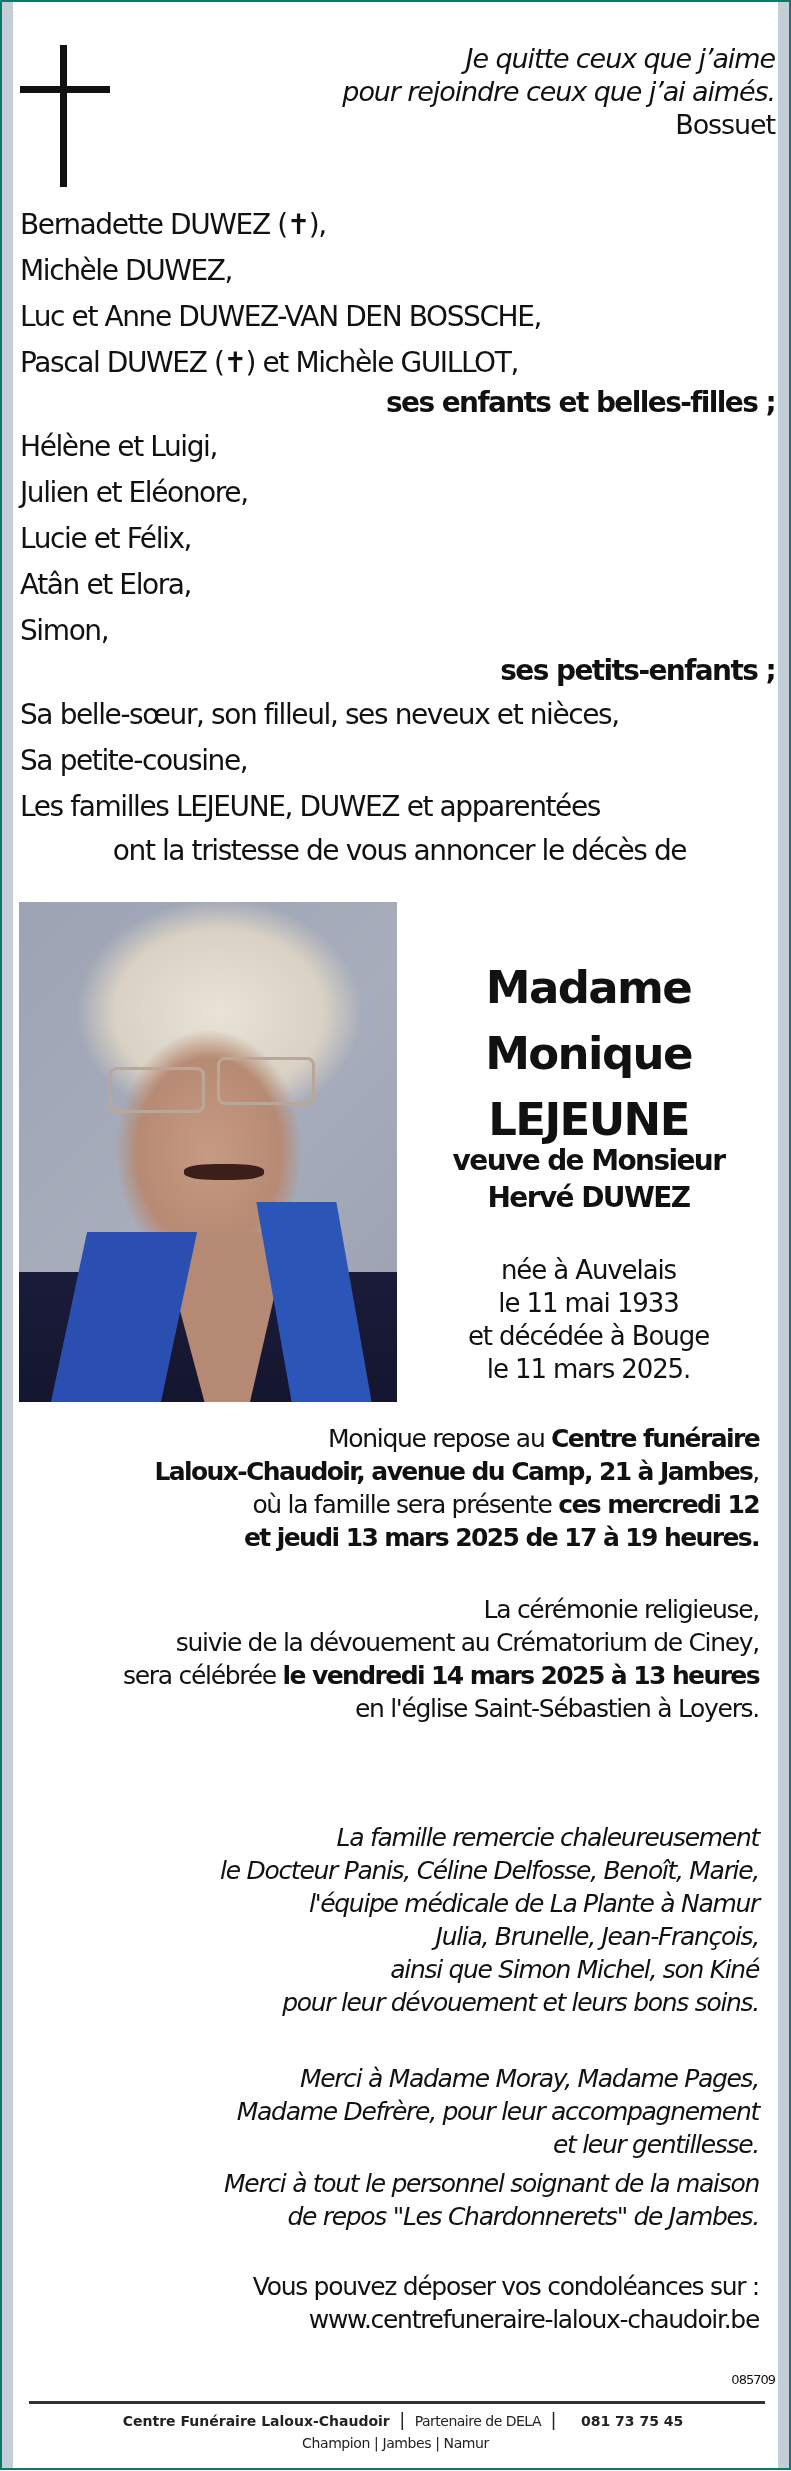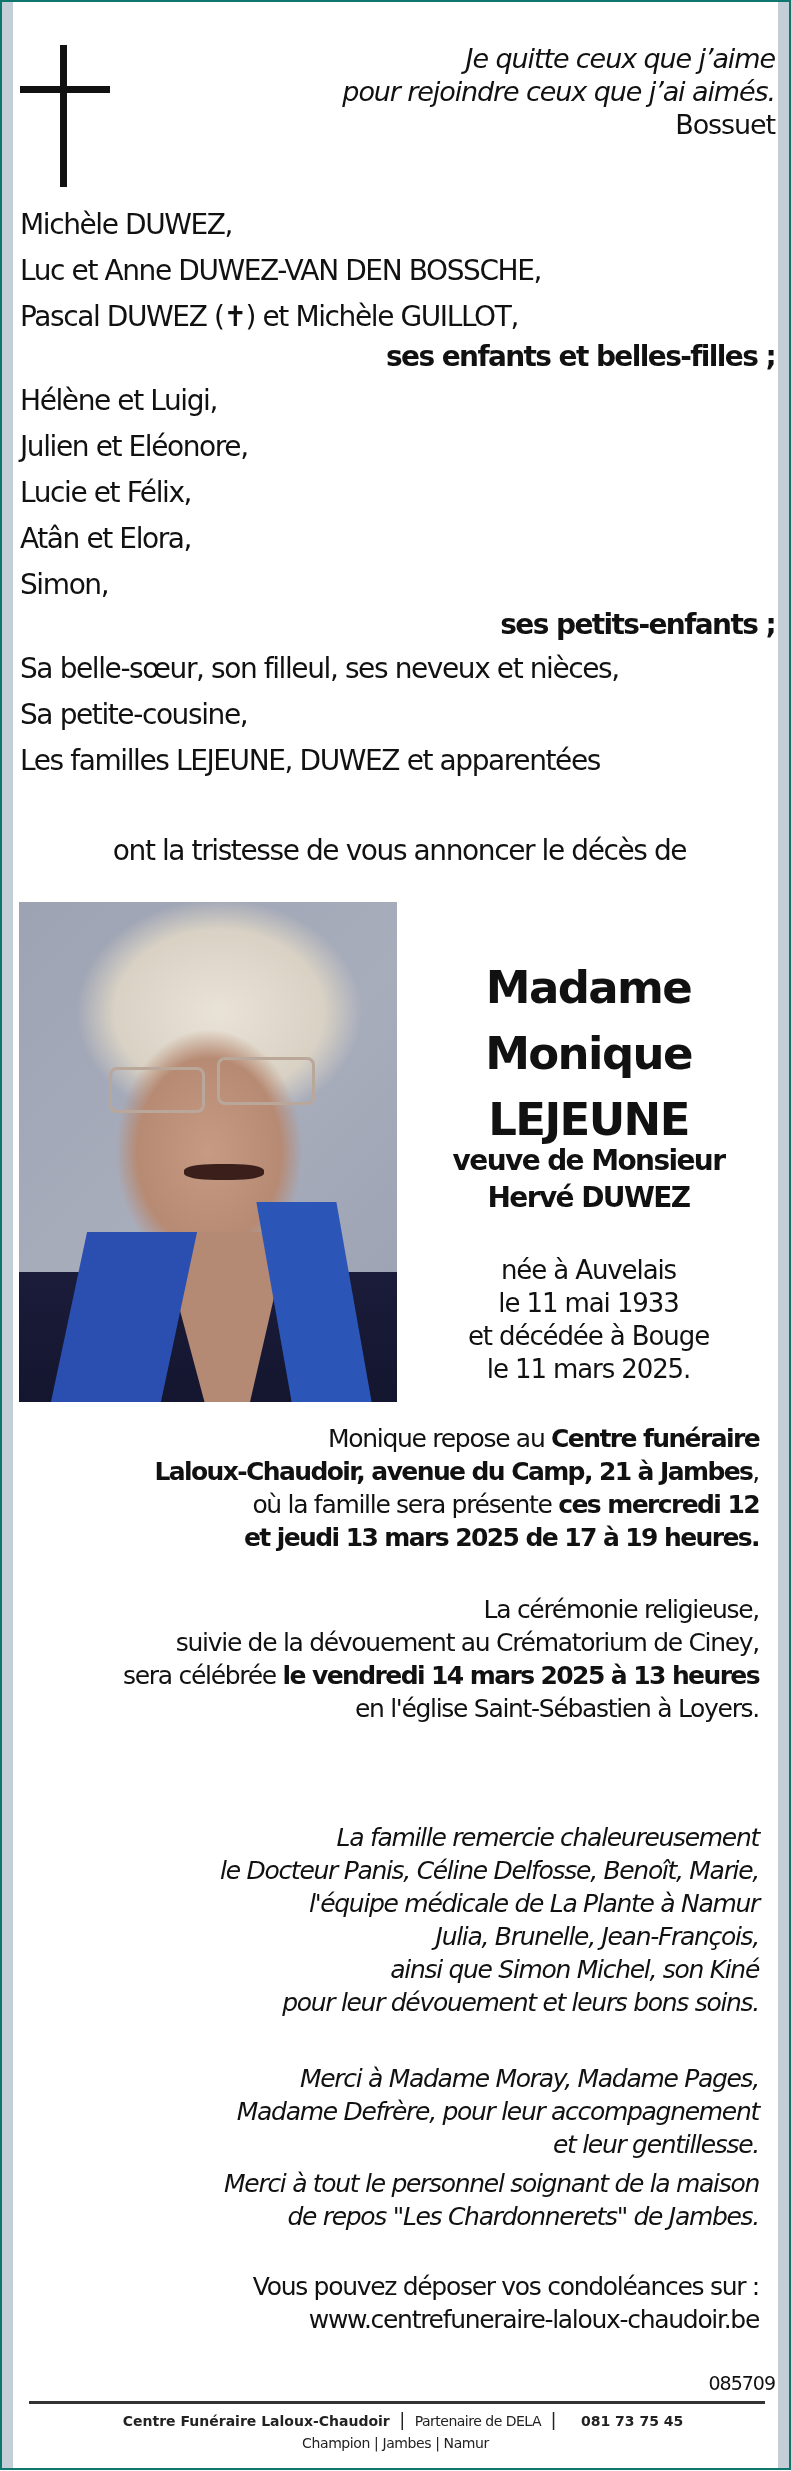--- a/index.html
+++ b/index.html
@@ -78,21 +78,21 @@
     .centered {
       position: absolute; left: 14px; right: 30px; text-align: right;
       font-size: 25px; line-height: 33px; letter-spacing: -1.3px;
     }
     .centered .l { display: block; white-space: nowrap; }
     .centered b { letter-spacing: -1.6px; }
     .italic { font-style: italic; }
 
     .ref {
       position: absolute; right: 14px; top: 2370px;
-      font-size: 19px; letter-spacing: -1px;
+      font-size: 13px; letter-spacing: -1px;
     }
     .rule { position: absolute; left: 27px; right: 24px; top: 2399px; height: 3px; background: #333; }
     .footer-main {
       position: absolute; left: 14px; right: 14px; top: 2407px;
       text-align: center; font-size: 17px; color: #222; white-space: nowrap;
     }
     .footer-main .strong { font-weight: bold; font-size: 14px; margin-left: 15px; }
     .footer-main .small { font-size: 14px; letter-spacing: -0.5px; }
     .footer-main .sep { font-size: 18px; padding: 0 4px; }
     .footer-sub {
@@ -113,20 +113,21 @@
       <div class="cross-h"></div>
     </div>
 
     <div class="quote">
       <span class="line">Je quitte ceux que j’aime</span>
       <span class="line">pour rejoindre ceux que j’ai aimés.</span>
       <span class="author">Bossuet</span>
     </div>
 
     <div class="family">
+      <span class="row"><span>Bernadette DUWEZ (</span><span class="cross">✝</span><span>),</span></span>
       <span class="row">Michèle DUWEZ,</span>
       <span class="row">Luc et Anne DUWEZ-VAN DEN BOSSCHE,</span>
       <span class="row"><span>Pascal DUWEZ (</span><span class="cross">✝</span><span>) et Michèle GUILLOT,</span></span>
       <span class="row right">ses enfants et belles-filles ;</span>
       <span class="row">Hélène et Luigi,</span>
       <span class="row">Julien et Eléonore,</span>
       <span class="row">Lucie et Félix,</span>
       <span class="row">Atân et Elora,</span>
       <span class="row">Simon,</span>
       <span class="row right">ses petits-enfants ;</span>

